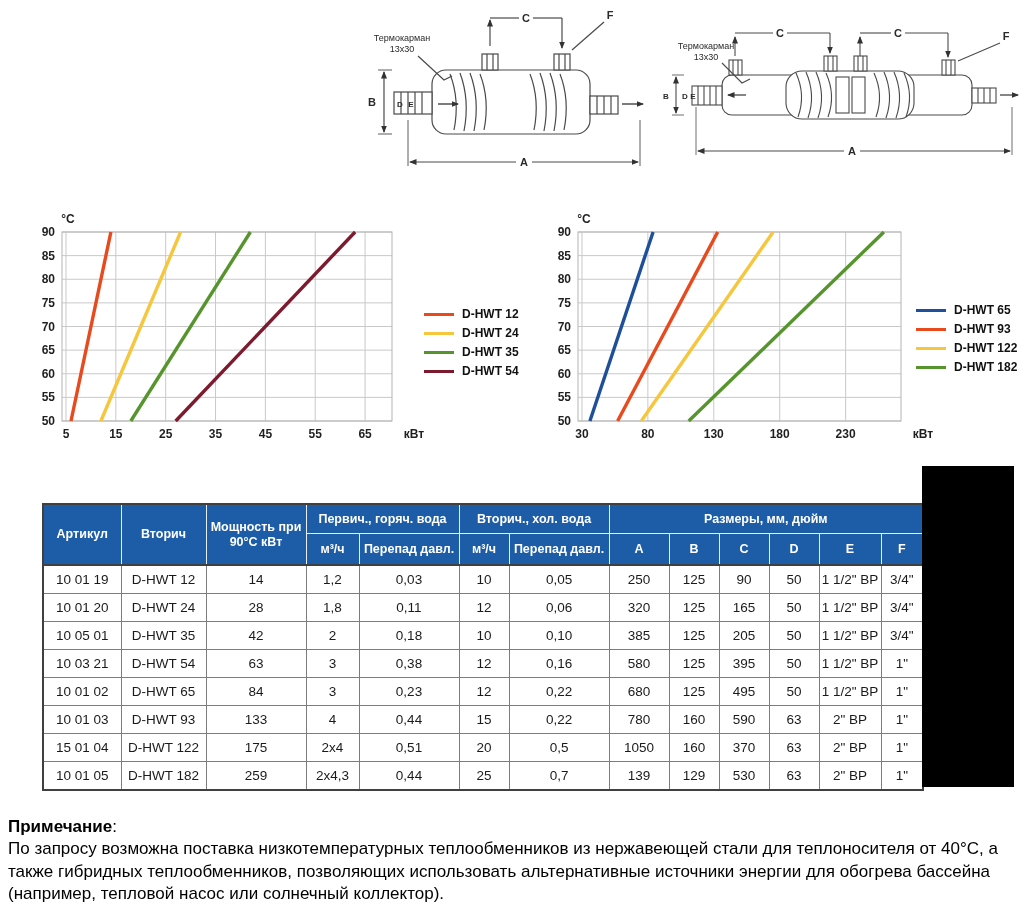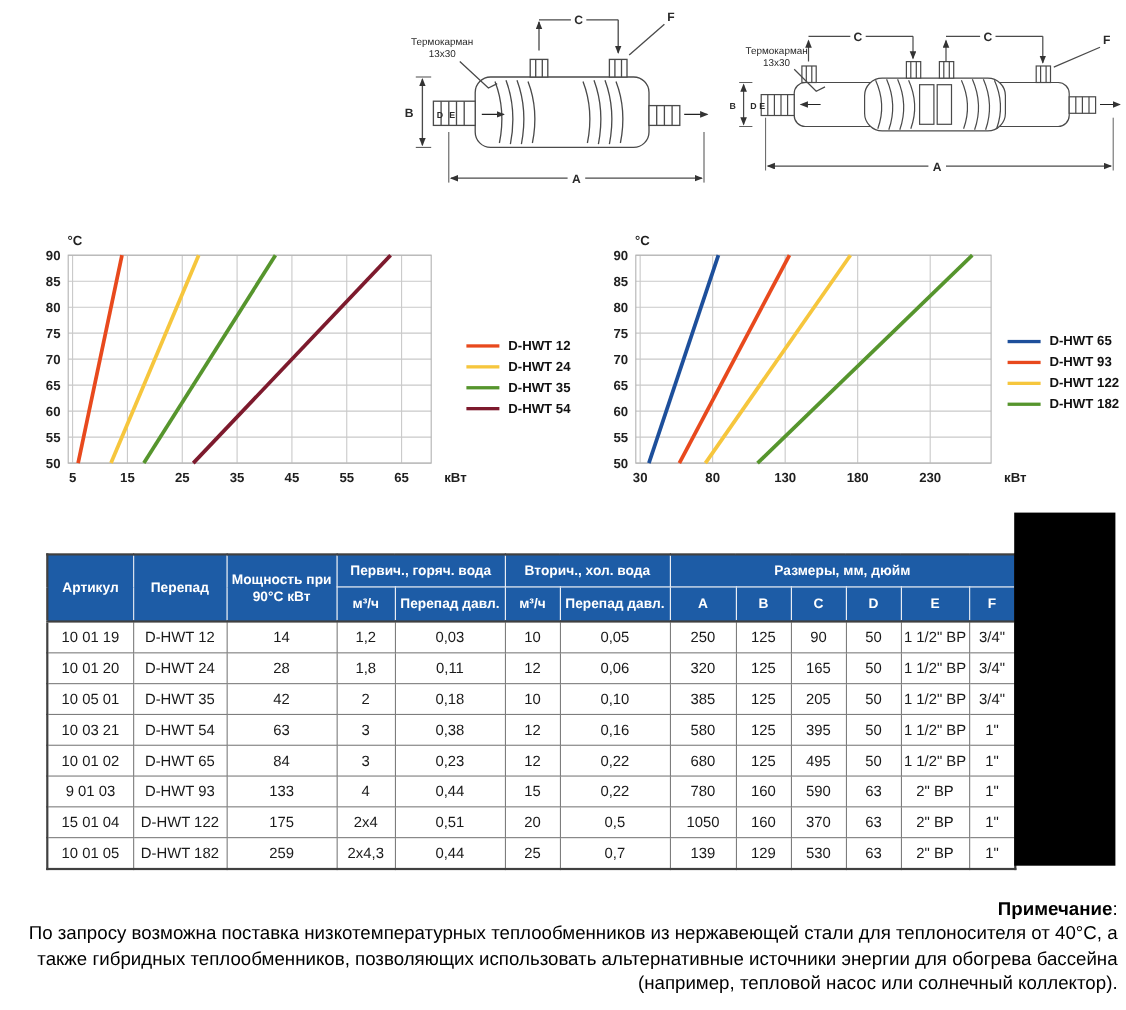--- a/index.html
+++ b/index.html
@@ -22,21 +22,21 @@
   table.spec{border-collapse:collapse;table-layout:fixed;width:880px;
              border:2px solid #404040;}
   table.spec th{background:#1d5ca6;color:#ffffff;font-size:12.5px;font-weight:bold;
                 border:1px solid #e9edf4;padding:2px 2px;text-align:center;vertical-align:middle;line-height:1.15;}
   table.spec thead tr.h1 th{height:24px;}
   table.spec thead tr.h2 th{height:26px;}
   table.spec td{border:1px solid #7d7d7d;font-size:13.5px;text-align:center;vertical-align:middle;
                 height:27px;padding:0 2px;color:#1a1a1a;background:#fff;white-space:nowrap;}
   table.spec thead{border-bottom:2px solid #404040;}
   
-  .note{position:absolute;left:8px;top:816px;width:1008px;font-size:17px;line-height:1.32;color:#000;text-align:right;}
+  .note{position:absolute;left:8px;top:816px;width:1008px;font-size:17px;line-height:1.32;color:#000;}
   .note .title{font-weight:bold;}
   .redaction{position:absolute;background:#000000;}
 </style>
 </head>
 <body>
 
 <div class="diagram abs" style="left:340px;top:0px;width:310px;height:185px;">
   <svg width="310" height="185" viewBox="0 0 310 185">
     <defs>
       <marker id="ar1" markerWidth="9" markerHeight="8" refX="6.5" refY="3" orient="auto-start-reverse" markerUnits="userSpaceOnUse">
@@ -319,21 +319,21 @@
       <col style="width:60px">
         <col style="width:50px">
         <col style="width:50px">
       <col style="width:50px">
         <col style="width:62px">
         <col style="width:42px">
     </colgroup>
     <thead>
         <tr class="h1">
           <th rowspan="2">Артикул</th>
-          <th rowspan="2">Перепад</th>
+          <th rowspan="2">Вторич</th>
           <th rowspan="2">Мощность при 90°С кВт</th>
           <th colspan="2">Первич., горяч. вода</th>
           <th colspan="2">Вторич., хол. вода</th>
           <th colspan="6">Размеры, мм, дюйм</th>
         </tr>
         <tr class="h2">
           <th>м³/ч</th>
           <th>Перепад давл.</th>
           <th>м³/ч</th>
           <th>Перепад давл.</th>
@@ -415,21 +415,21 @@
           <td>12</td>
           <td>0,22</td>
           <td>680</td>
           <td>125</td>
           <td>495</td>
           <td>50</td>
           <td>1 1/2" ВР</td>
           <td>1"</td>
         </tr>
         <tr>
-          <td>9 01 03</td>
+          <td>10 01 03</td>
           <td>D-HWT 93</td>
           <td>133</td>
           <td>4</td>
           <td>0,44</td>
           <td>15</td>
           <td>0,22</td>
           <td>780</td>
           <td>160</td>
           <td>590</td>
           <td>63</td>

